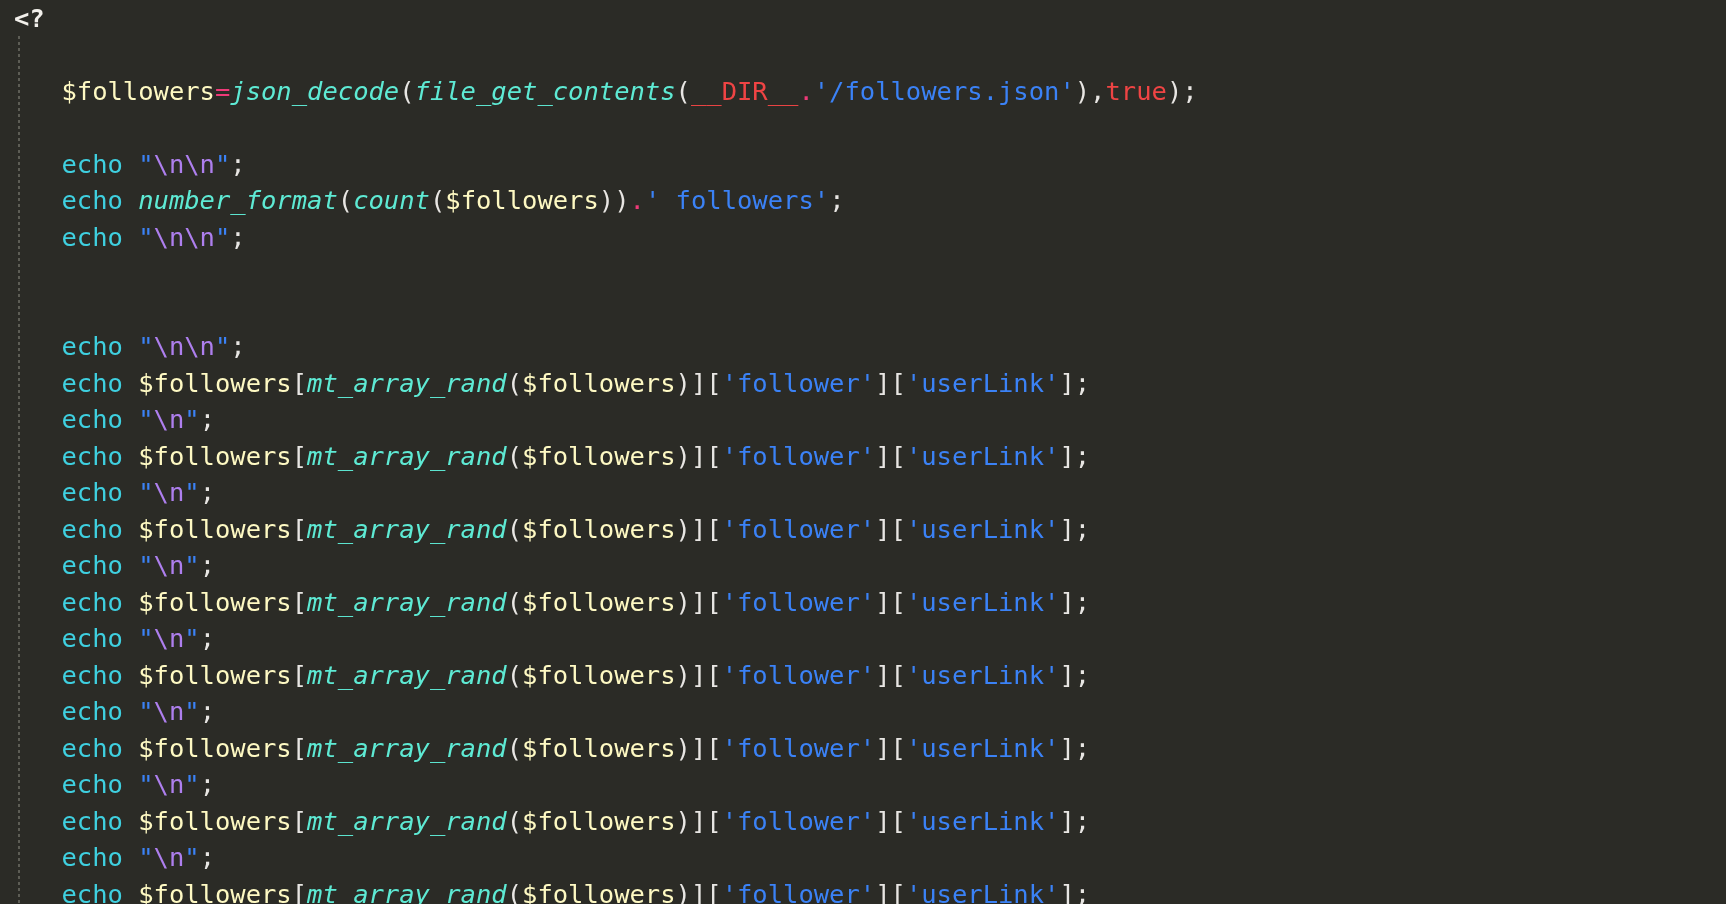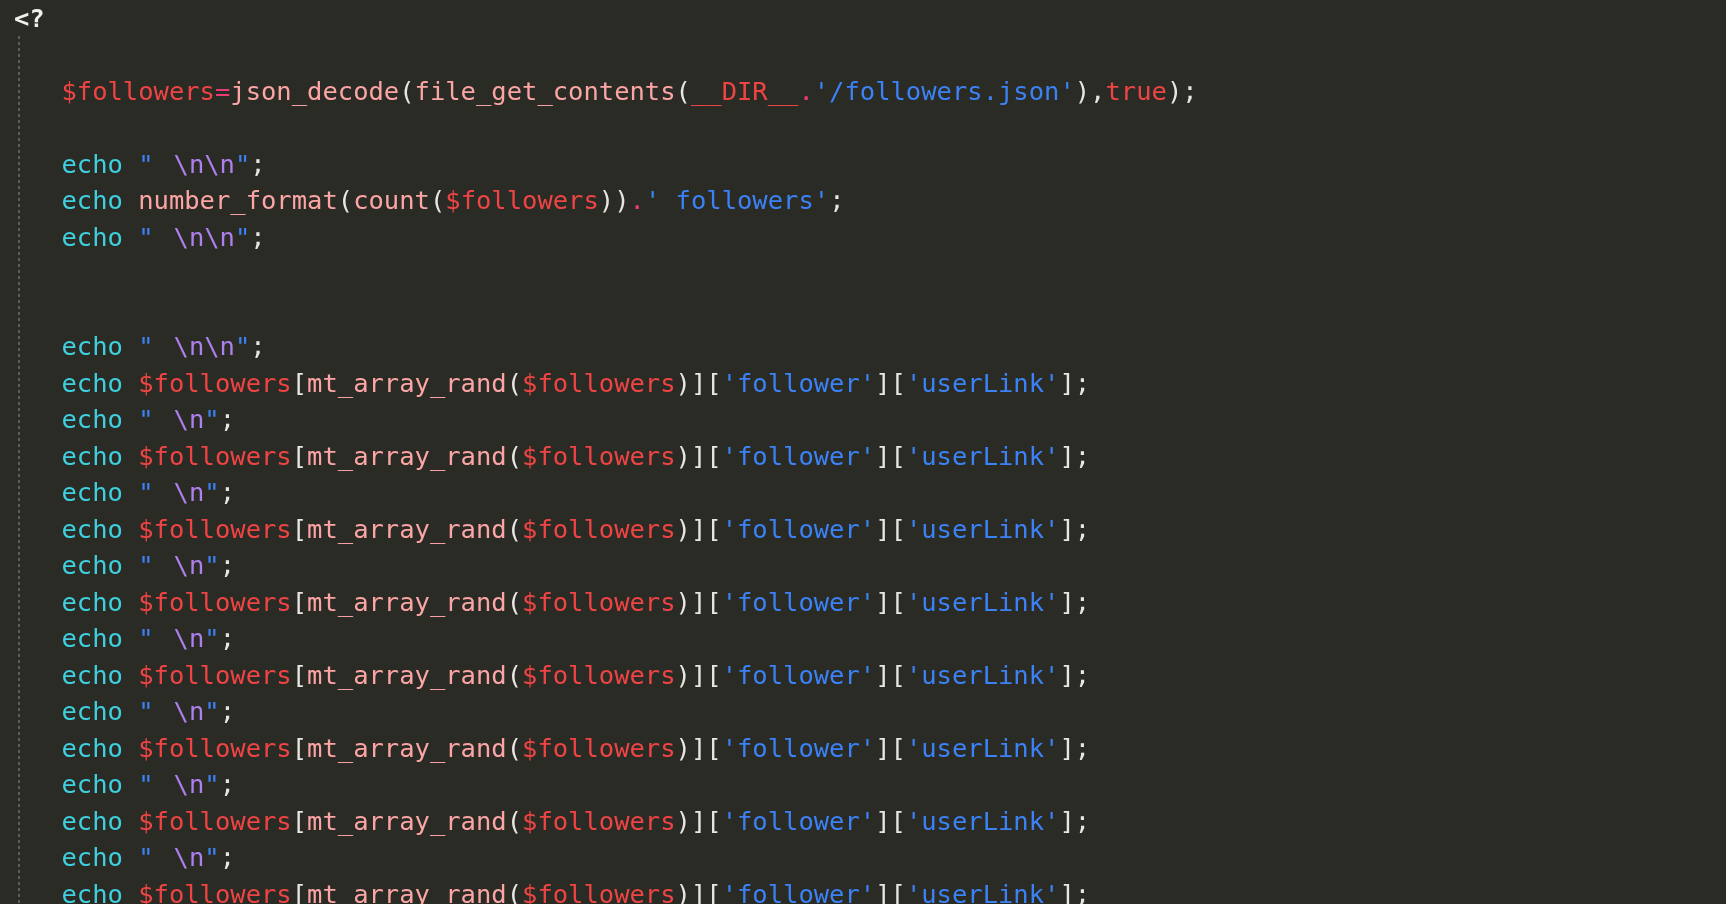--- a/index.html
+++ b/index.html
@@ -60,27 +60,27 @@
     color: #f2f0eb;
     height: 36px;
     line-height: 36px;
     font-size: 25.5px;
     white-space: pre;
   }
 
   
   .t-plain  { color: #e8e6e3; }
   .t-kw     { color: #3fd0e0; }
-  .t-fn     { color: #fca5a5; }
+  .t-fn     { color: #5eead4; font-style: italic; }
   .t-str    { color: #3b82f6; }
-  .t-esc    { color: #ae7fee; margin-left: 20px; }
+  .t-esc    { color: #ae7fee; }
   .t-const  { color: #ef4444; }
   .t-op     { color: #ef3a78; }
   .t-punct  { color: #e8e6e3; }
-  .t-var    { color: #ef4444; }
+  .t-var    { color: #fef9c3; }
 </style>
 </head>
 <body>
 
 <div id="editor">
   <div id="indent-guide"></div>
   <div class="open-tag">&lt;?</div>
   <div id="code"><div class="line">&nbsp;</div><div class="line"><span class="t-plain">    </span><span class="t-var">$followers</span><span class="t-op">=</span><span class="t-fn">json_decode</span><span class="t-punct">(</span><span class="t-fn">file_get_contents</span><span class="t-punct">(</span><span class="t-const">__DIR__</span><span class="t-op">.</span><span class="t-str">'/followers.json'</span><span class="t-punct">),</span><span class="t-const">true</span><span class="t-punct">);</span></div><div class="line">&nbsp;</div><div class="line"><span class="t-plain">    </span><span class="t-kw">echo</span><span class="t-plain"> </span><span class="t-str">"</span><span class="t-esc">\n\n</span><span class="t-str">"</span><span class="t-punct">;</span></div><div class="line"><span class="t-plain">    </span><span class="t-kw">echo</span><span class="t-plain"> </span><span class="t-fn">number_format</span><span class="t-punct">(</span><span class="t-fn">count</span><span class="t-punct">(</span><span class="t-var">$followers</span><span class="t-punct">))</span><span class="t-op">.</span><span class="t-str">' followers'</span><span class="t-punct">;</span></div><div class="line"><span class="t-plain">    </span><span class="t-kw">echo</span><span class="t-plain"> </span><span class="t-str">"</span><span class="t-esc">\n\n</span><span class="t-str">"</span><span class="t-punct">;</span></div><div class="line">&nbsp;</div><div class="line">&nbsp;</div><div class="line"><span class="t-plain">    </span><span class="t-kw">echo</span><span class="t-plain"> </span><span class="t-str">"</span><span class="t-esc">\n\n</span><span class="t-str">"</span><span class="t-punct">;</span></div><div class="line"><span class="t-plain">    </span><span class="t-kw">echo</span><span class="t-plain"> </span><span class="t-var">$followers</span><span class="t-punct">[</span><span class="t-fn">mt_array_rand</span><span class="t-punct">(</span><span class="t-var">$followers</span><span class="t-punct">)][</span><span class="t-str">'follower'</span><span class="t-punct">][</span><span class="t-str">'userLink'</span><span class="t-punct">];</span></div><div class="line"><span class="t-plain">    </span><span class="t-kw">echo</span><span class="t-plain"> </span><span class="t-str">"</span><span class="t-esc">\n</span><span class="t-str">"</span><span class="t-punct">;</span></div><div class="line"><span class="t-plain">    </span><span class="t-kw">echo</span><span class="t-plain"> </span><span class="t-var">$followers</span><span class="t-punct">[</span><span class="t-fn">mt_array_rand</span><span class="t-punct">(</span><span class="t-var">$followers</span><span class="t-punct">)][</span><span class="t-str">'follower'</span><span class="t-punct">][</span><span class="t-str">'userLink'</span><span class="t-punct">];</span></div><div class="line"><span class="t-plain">    </span><span class="t-kw">echo</span><span class="t-plain"> </span><span class="t-str">"</span><span class="t-esc">\n</span><span class="t-str">"</span><span class="t-punct">;</span></div><div class="line"><span class="t-plain">    </span><span class="t-kw">echo</span><span class="t-plain"> </span><span class="t-var">$followers</span><span class="t-punct">[</span><span class="t-fn">mt_array_rand</span><span class="t-punct">(</span><span class="t-var">$followers</span><span class="t-punct">)][</span><span class="t-str">'follower'</span><span class="t-punct">][</span><span class="t-str">'userLink'</span><span class="t-punct">];</span></div><div class="line"><span class="t-plain">    </span><span class="t-kw">echo</span><span class="t-plain"> </span><span class="t-str">"</span><span class="t-esc">\n</span><span class="t-str">"</span><span class="t-punct">;</span></div><div class="line"><span class="t-plain">    </span><span class="t-kw">echo</span><span class="t-plain"> </span><span class="t-var">$followers</span><span class="t-punct">[</span><span class="t-fn">mt_array_rand</span><span class="t-punct">(</span><span class="t-var">$followers</span><span class="t-punct">)][</span><span class="t-str">'follower'</span><span class="t-punct">][</span><span class="t-str">'userLink'</span><span class="t-punct">];</span></div><div class="line"><span class="t-plain">    </span><span class="t-kw">echo</span><span class="t-plain"> </span><span class="t-str">"</span><span class="t-esc">\n</span><span class="t-str">"</span><span class="t-punct">;</span></div><div class="line"><span class="t-plain">    </span><span class="t-kw">echo</span><span class="t-plain"> </span><span class="t-var">$followers</span><span class="t-punct">[</span><span class="t-fn">mt_array_rand</span><span class="t-punct">(</span><span class="t-var">$followers</span><span class="t-punct">)][</span><span class="t-str">'follower'</span><span class="t-punct">][</span><span class="t-str">'userLink'</span><span class="t-punct">];</span></div><div class="line"><span class="t-plain">    </span><span class="t-kw">echo</span><span class="t-plain"> </span><span class="t-str">"</span><span class="t-esc">\n</span><span class="t-str">"</span><span class="t-punct">;</span></div><div class="line"><span class="t-plain">    </span><span class="t-kw">echo</span><span class="t-plain"> </span><span class="t-var">$followers</span><span class="t-punct">[</span><span class="t-fn">mt_array_rand</span><span class="t-punct">(</span><span class="t-var">$followers</span><span class="t-punct">)][</span><span class="t-str">'follower'</span><span class="t-punct">][</span><span class="t-str">'userLink'</span><span class="t-punct">];</span></div><div class="line"><span class="t-plain">    </span><span class="t-kw">echo</span><span class="t-plain"> </span><span class="t-str">"</span><span class="t-esc">\n</span><span class="t-str">"</span><span class="t-punct">;</span></div><div class="line"><span class="t-plain">    </span><span class="t-kw">echo</span><span class="t-plain"> </span><span class="t-var">$followers</span><span class="t-punct">[</span><span class="t-fn">mt_array_rand</span><span class="t-punct">(</span><span class="t-var">$followers</span><span class="t-punct">)][</span><span class="t-str">'follower'</span><span class="t-punct">][</span><span class="t-str">'userLink'</span><span class="t-punct">];</span></div><div class="line"><span class="t-plain">    </span><span class="t-kw">echo</span><span class="t-plain"> </span><span class="t-str">"</span><span class="t-esc">\n</span><span class="t-str">"</span><span class="t-punct">;</span></div><div class="line"><span class="t-plain">    </span><span class="t-kw">echo</span><span class="t-plain"> </span><span class="t-var">$followers</span><span class="t-punct">[</span><span class="t-fn">mt_array_rand</span><span class="t-punct">(</span><span class="t-var">$followers</span><span class="t-punct">)][</span><span class="t-str">'follower'</span><span class="t-punct">][</span><span class="t-str">'userLink'</span><span class="t-punct">];</span></div></div>
 </div>
 

